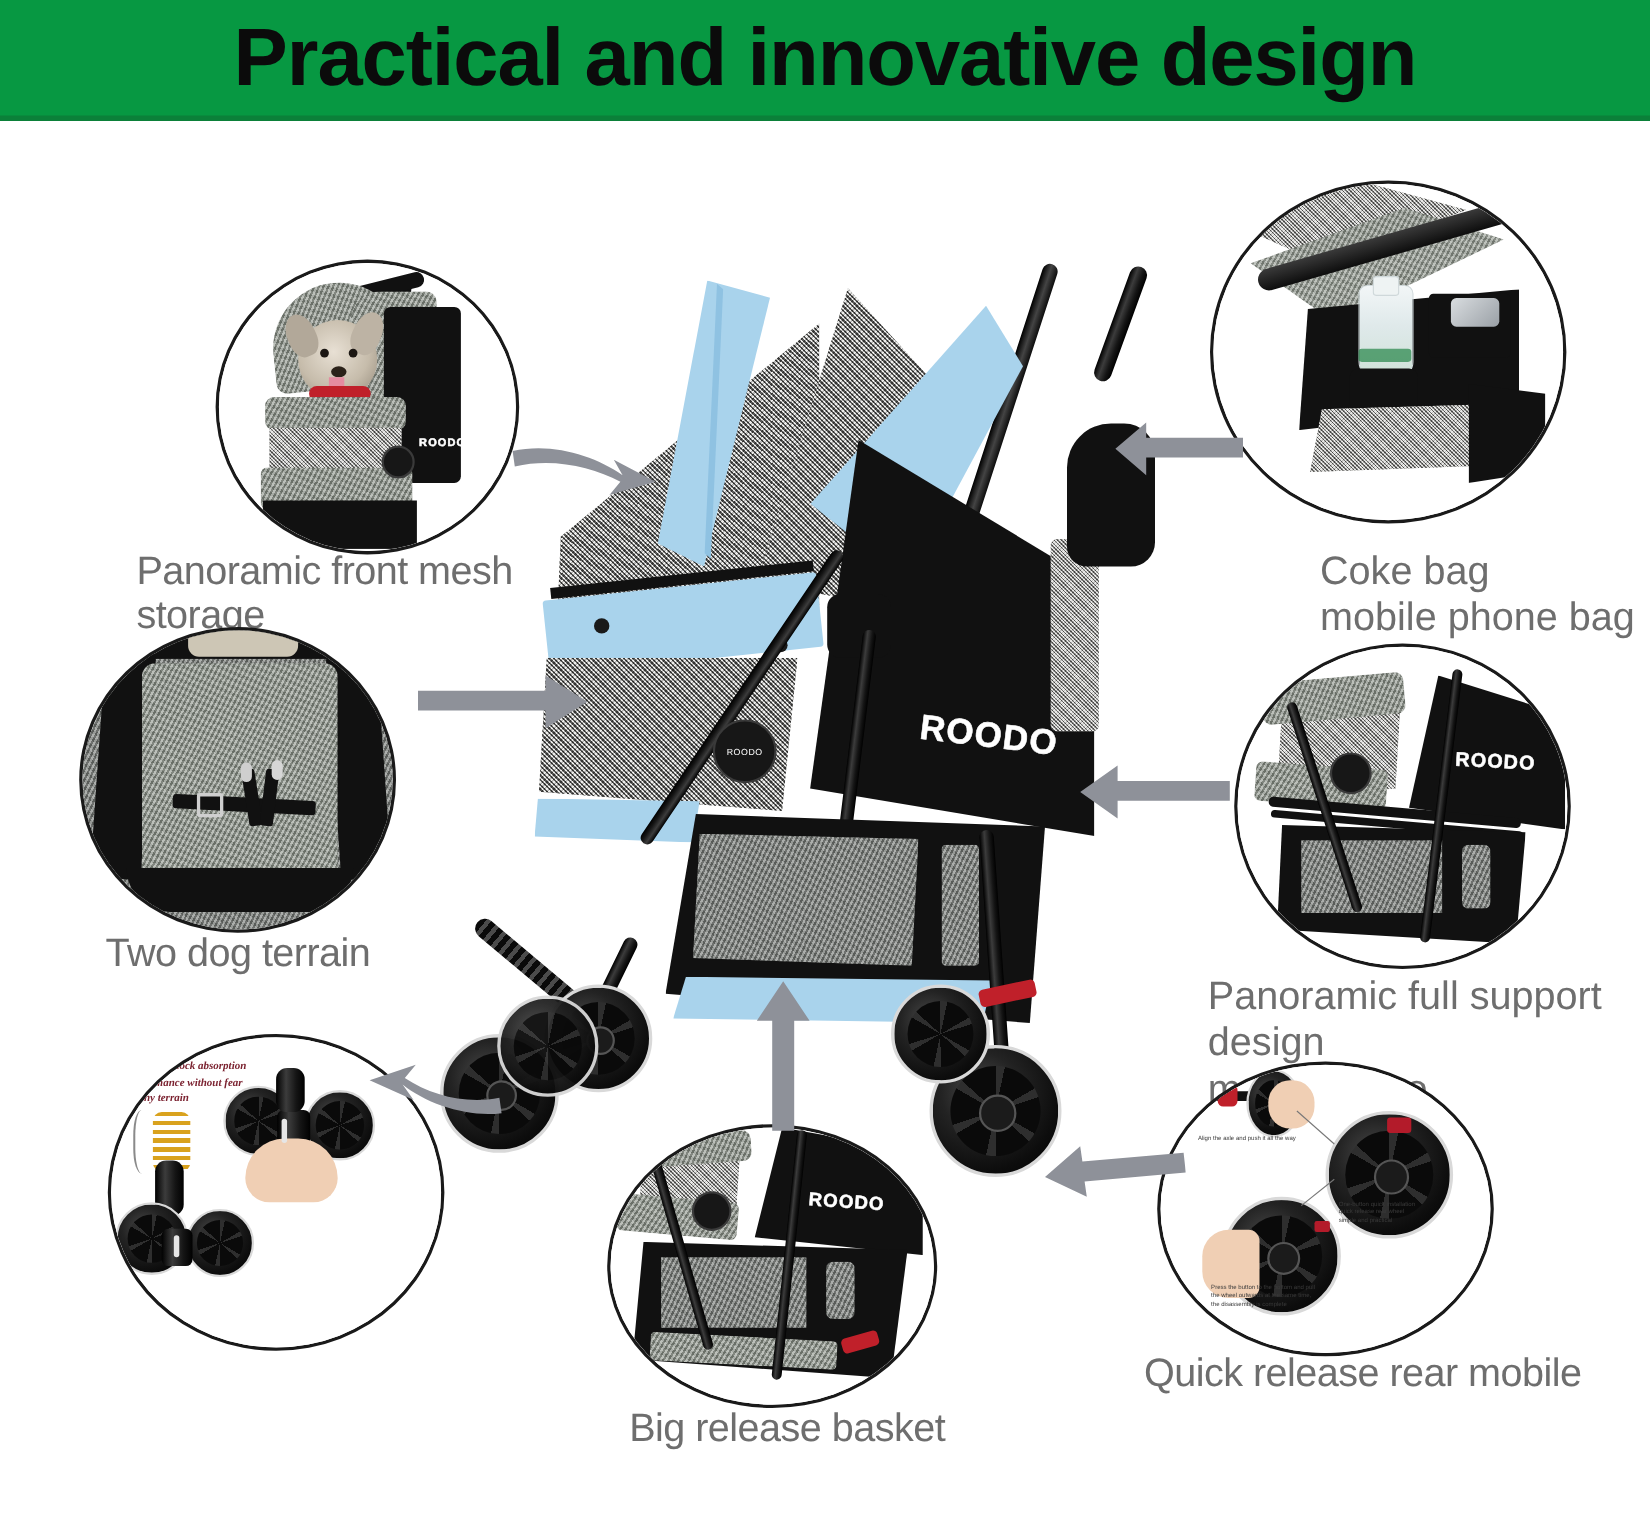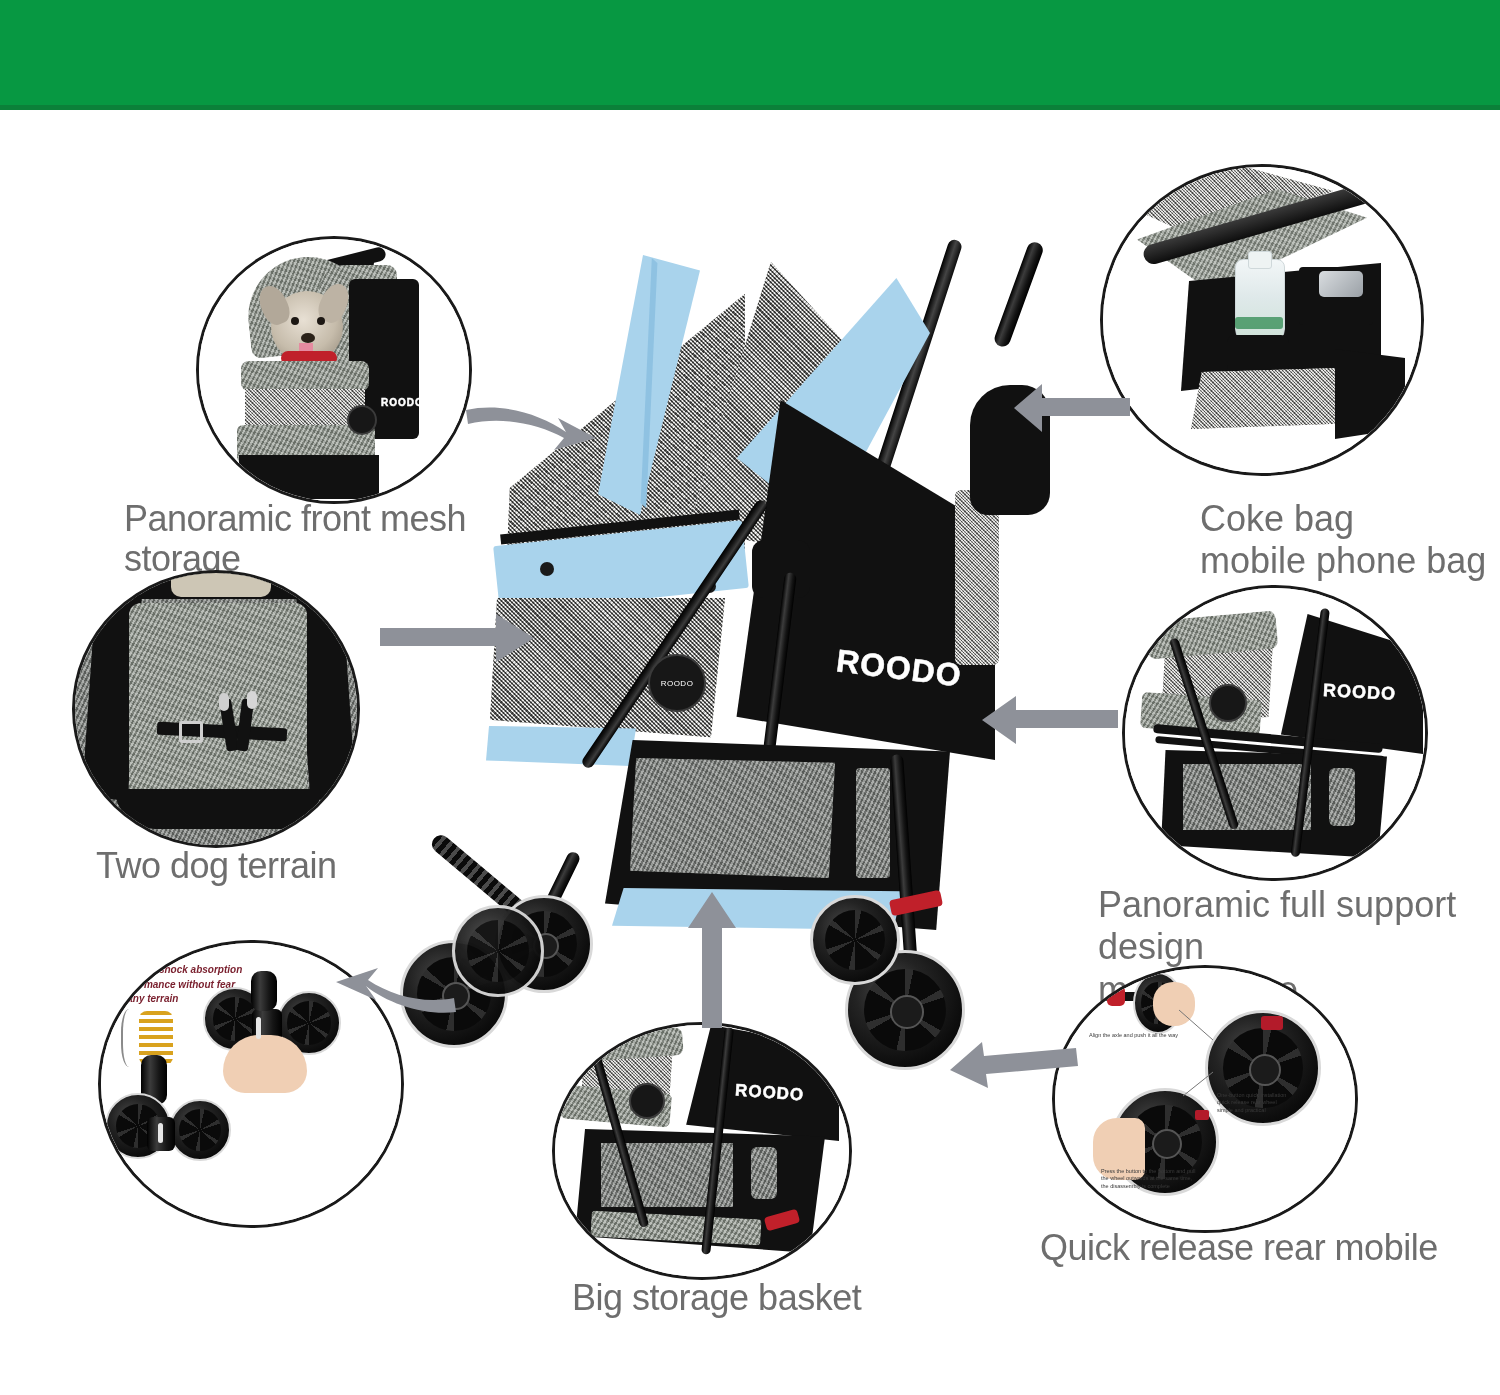--- a/index.html
+++ b/index.html
@@ -65,28 +65,29 @@
   .wheel{border-radius:50%;background:radial-gradient(circle at 38% 35%,#4a4a4a 0%,#232323 35%,#0d0d0d 70%,#000 100%);
     border:3px solid #d9d9d9;box-sizing:border-box;}
   .wheel .hub{position:absolute;border-radius:50%;background:#1b1b1b;border:2px solid #555;}
   .spokes{position:absolute;inset:14%;border-radius:50%;
     background:conic-gradient(#2e2e2e 0 12deg,#0a0a0a 12deg 60deg,#2e2e2e 60deg 72deg,#0a0a0a 72deg 120deg,
       #2e2e2e 120deg 132deg,#0a0a0a 132deg 180deg,#2e2e2e 180deg 192deg,#0a0a0a 192deg 240deg,
       #2e2e2e 240deg 252deg,#0a0a0a 252deg 300deg,#2e2e2e 300deg 312deg,#0a0a0a 312deg 360deg);}
   .tube{background:linear-gradient(90deg,#000 0%,#3c3c3c 35%,#151515 70%,#000 100%);border-radius:8px;}
 
   .tinytxt{font-family:"Liberation Sans", sans-serif;color:#3a3a3a;line-height:1.35;}
-  .scripttxt{font-family:Liberation Sans, sans-serif;font-style:italic;color:#7b2230;line-height:1.45;}
+  .scripttxt{font-family:Liberation Serif, serif;font-style:italic;color:#7b2230;line-height:1.45;}
 </style>
 </head>
 <body>
 
 <div id="page">
 
   <div class="header-band"></div>
+  <div class="header-title">Practical and innovative design</div>
 
   <div style="position:absolute;left:390px;top:250px;width:640px;height:800px;">
 
     <div class="tube" style="position:absolute;left:560px;top:-12px;width:14px;height:260px;transform:rotate(18deg);transform-origin:top left;border-radius:9px;background:linear-gradient(90deg,#000,#444,#0d0d0d);"></div>
     <div class="tube" style="position:absolute;left:640px;top:-10px;width:16px;height:110px;transform:rotate(20deg);transform-origin:top left;"></div>
 
     <div class="mesh" style="position:absolute;left:115px;top:48px;width:240px;height:300px;
                 clip-path:polygon(100% 0%,100% 88%,0% 100%,2% 62%);
                 transform:skewY(-2deg);"></div>
 
@@ -342,21 +343,21 @@
       <div class="blk" style="position:absolute;left:20px;top:104px;width:250px;height:124px;
            clip-path:polygon(4% 0%,100% 6%,94% 100%,0% 86%);"></div>
       <div class="heathergrey" style="position:absolute;left:46px;top:118px;width:132px;height:64px;"></div>
       <div class="heathergrey" style="position:absolute;left:196px;top:122px;width:26px;height:52px;border-radius:6px;"></div>
       <div class="heather" style="position:absolute;left:36px;top:190px;width:170px;height:26px;border-radius:4px;transform:rotate(3deg);"></div>
       <div class="tube" style="position:absolute;left:170px;top:2px;width:9px;height:228px;transform:rotate(6deg);transform-origin:top left;"></div>
       <div class="tube" style="position:absolute;left:36px;top:30px;width:9px;height:180px;transform:rotate(-16deg);transform-origin:top left;"></div>
       <div style="position:absolute;left:210px;top:188px;width:34px;height:14px;background:#c0202a;border-radius:4px;transform:rotate(-16deg);"></div>
     </div>
   </div>
-  <div class="caption cap-narrow" style="left:572px;top:1278px;width:360px;">Big storage basket</div>
+  <div class="caption cap-narrow" style="left:572px;top:1278px;width:360px;">Big release basket</div>
 
   <svg class="arrow" style="left:462px;top:392px;width:140px;height:80px;" viewBox="0 0 140 80">
     <path d="M4,18 C40,10 78,22 104,40 L96,26 L134,46 L92,58 L102,46 C76,32 40,24 6,32 Z" fill="#8e9199"></path>
   </svg>
 
   <svg class="arrow" style="left:378px;top:608px;width:160px;height:60px;" viewBox="0 0 160 60">
     <path d="M2,20 L118,20 L118,6 L156,30 L118,54 L118,38 L2,38 Z" fill="#8e9199"></path>
   </svg>
 
   <svg class="arrow" style="left:330px;top:950px;width:130px;height:80px;" viewBox="0 0 130 80">

